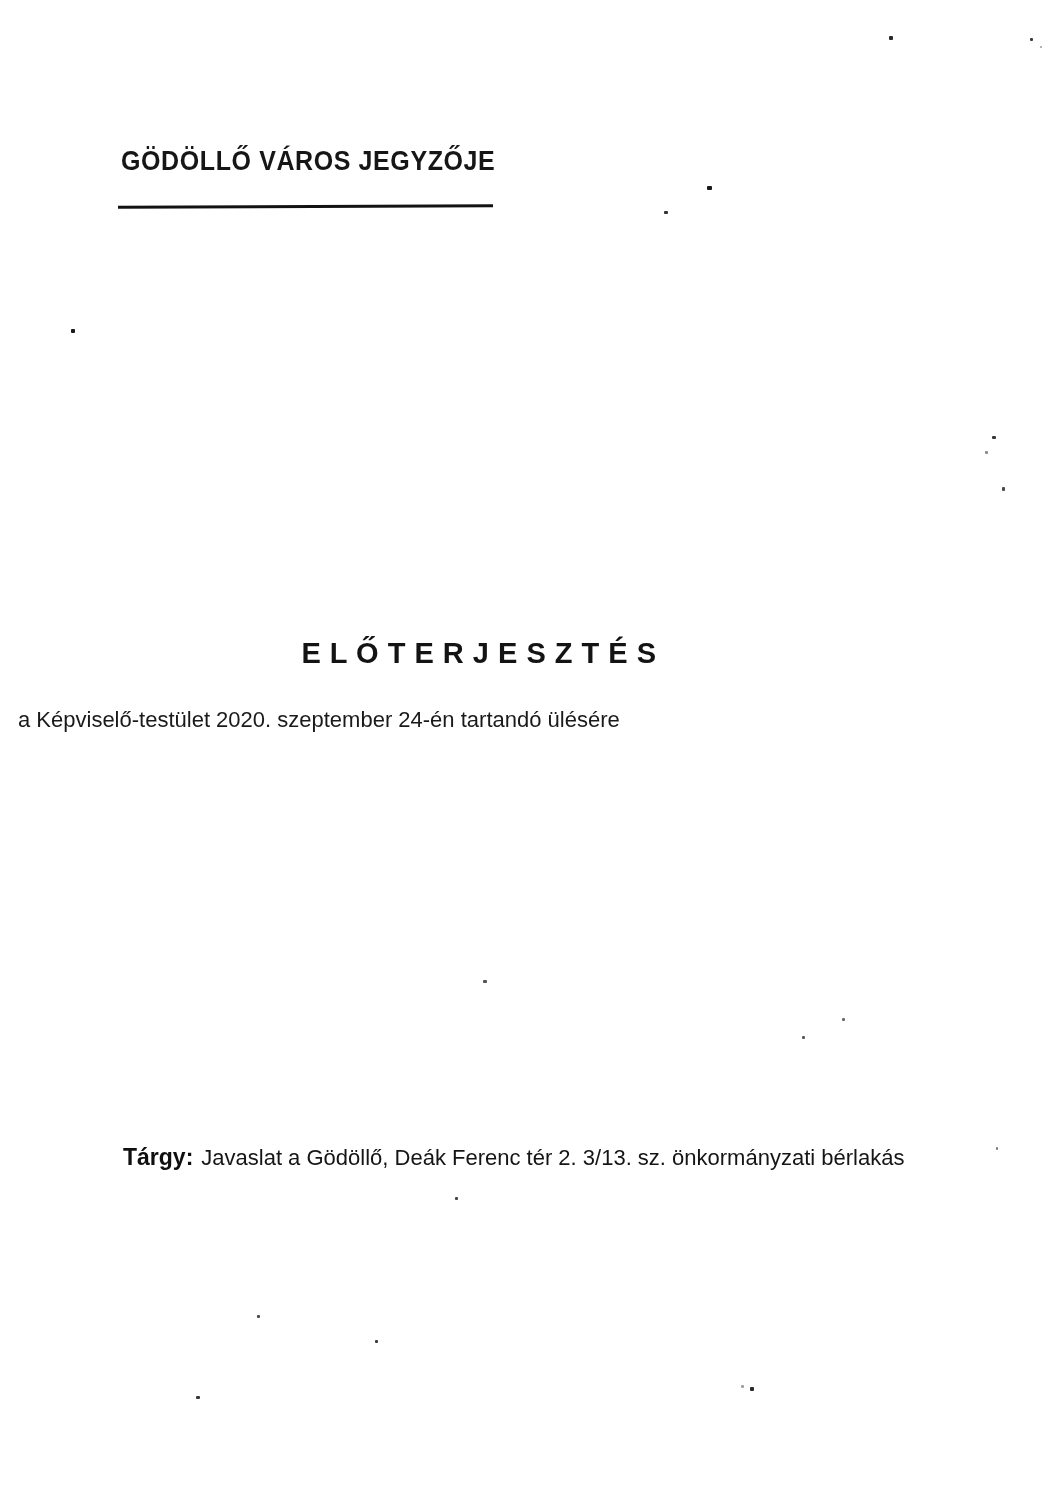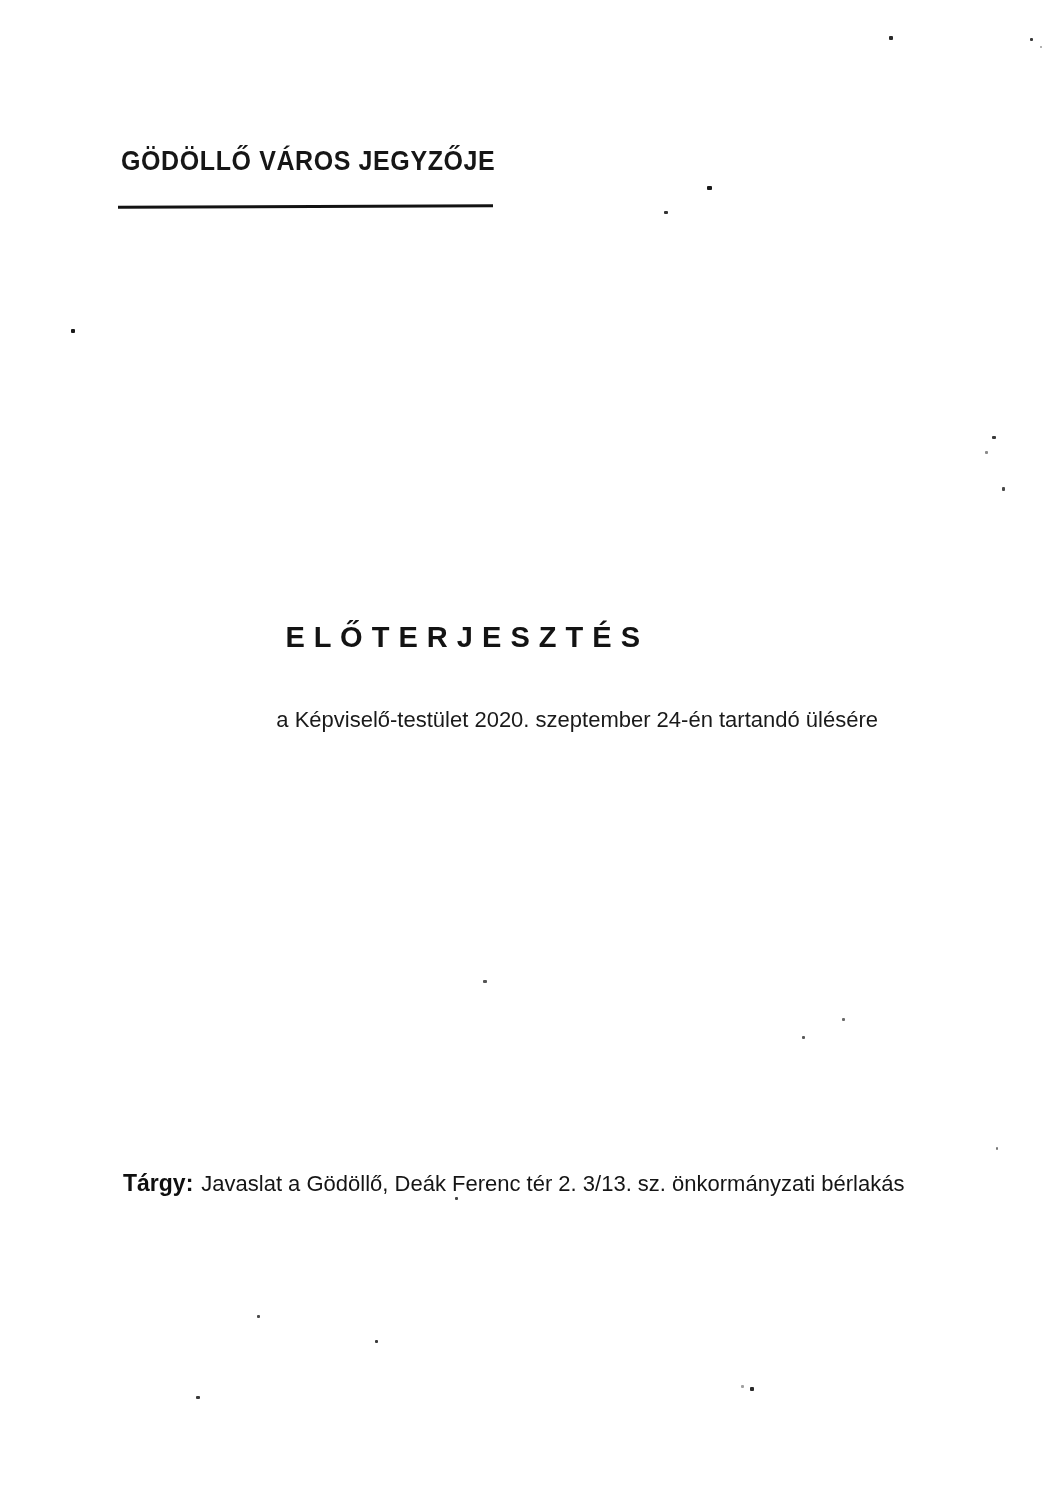--- a/index.html
+++ b/index.html
@@ -31,42 +31,42 @@
     width: 375px;
     height: 3px;
     background: #121212;
     transform: rotate(-0.25deg);
   }
   .doc-title {
     position: absolute;
     left: 0;
     top: 621px;
     width: 926px;
-    margin: 0;
+    margin: 16px;
     text-align: center;
     font-size: 29px;
     font-weight: 700;
     letter-spacing: 0.5px;
     white-space: nowrap;
     color: #131313;
   }
   .session-line {
     position: absolute;
-    left: 8px;
+    left: 18px;
     top: 707px;
     width: 870px;
-    text-align: right;
+    text-align: left;
     font-size: 22px;
     white-space: nowrap;
     color: #1a1a1a;
   }
   .subject-block {
     position: absolute;
     left: 123px;
-    top: 1167px;
+    top: 1141px;
     font-size: 22px;
     line-height: 33px;
     white-space: nowrap;
     color: #151515;
     text-align: center;
   }
   .presenter-block {
     position: absolute;
     left: 123px;
     top: 1256px;

